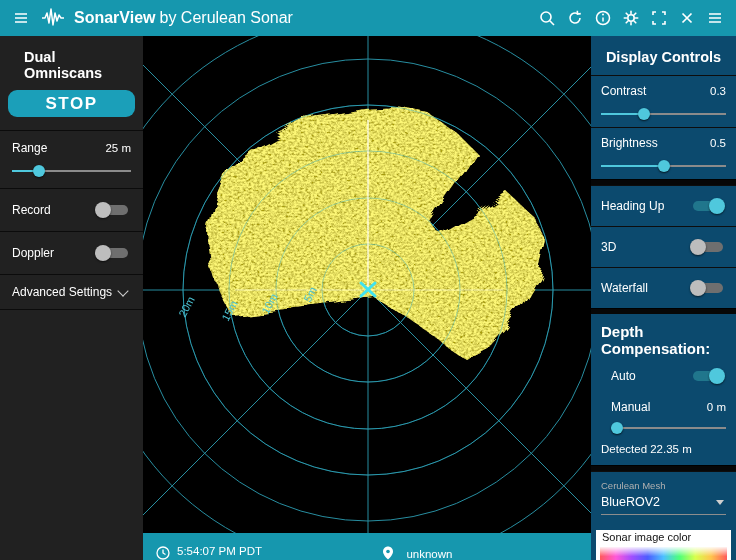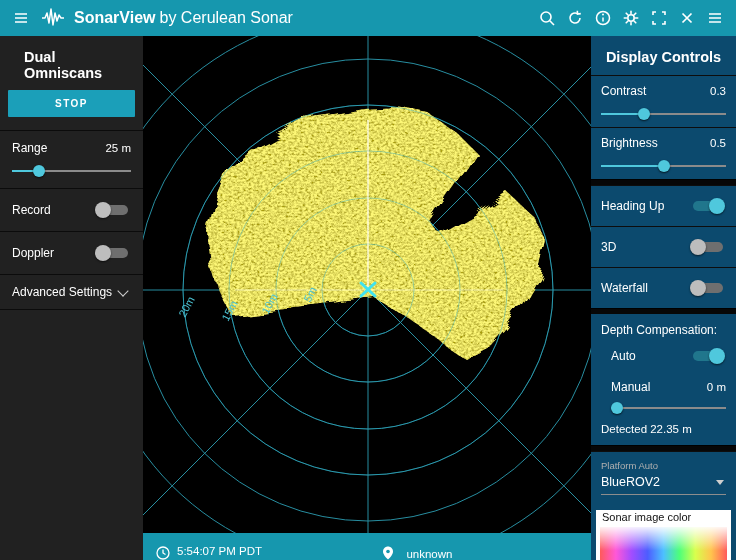--- a/index.html
+++ b/index.html
@@ -17,22 +17,22 @@
   .tb-title span{font-weight:normal;margin-left:4px}
   .tb-right{margin-left:auto;display:flex;gap:2px}
 
   
   .body{display:flex;height:524px;flex:none}
 
   
   .left{width:143px;background:#212121;flex:none;display:flex;flex-direction:column;box-sizing:border-box}
   .lp-title{padding:13px 24px 9px;font-weight:bold;font-size:14.5px}
   .stop-wrap{padding:0 8px 13px}
-  .stop-btn{display:block;width:100%;height:27px;background:#1b9fb9;border:none;border-radius:1px;
-            color:#fff;font-weight:bold;font-size:10px;letter-spacing:1.5px;cursor:pointer;
+  .stop-btn{display:block;width:100%;height:27px;background:#1b9fb9;border:none;border-radius:9px;
+            color:#fff;font-weight:bold;font-size:17px;letter-spacing:1.5px;cursor:pointer;
             font-family:"Liberation Sans",sans-serif}
   .lp-row{border-top:1px solid #0b0b0b;padding:10px 12px}
   .row-head{display:flex;justify-content:space-between;align-items:center;font-size:12px}
   .toggle-row{display:flex;justify-content:space-between;align-items:center;min-height:22px}
   .adv-row{display:flex;justify-content:space-between;align-items:center;font-size:12px;cursor:pointer}
   .chev{width:7px;height:7px;border-right:1.6px solid #cfcfcf;border-bottom:1.6px solid #cfcfcf;
         transform:rotate(45deg);margin-right:4px;margin-top:-3px}
 
   
   .slider{position:relative;height:14px;margin-top:9px;cursor:pointer}
@@ -55,21 +55,21 @@
   .statusbar{height:27px;background:#1697ae;display:flex;align-items:flex-start;padding:12px 12px;gap:6px;
              font-size:11.5px;position:relative;flex:none}
   .loc-group{position:absolute;left:53%;display:flex;align-items:center;gap:10px}
 
   
   .right{width:145px;background:#0c4a6e;flex:none;display:flex;flex-direction:column;box-sizing:border-box;overflow:hidden}
   .rp-title{text-align:center;padding:13px 4px 10px;font-weight:bold;font-size:14.5px}
   .rp-row{padding:8px 10px 6px;border-top:1px solid #0d0d0d}
   .rp-toggle-row{padding:10px 10px;border-top:1px solid #0d0d0d;display:flex;justify-content:space-between;align-items:center}
   .sep{height:5px;background:#070707;border-top:1px solid #000;flex:none}
-  .depth-title{font-weight:normal;font-size:12px;padding:9px 10px 2px}
+  .depth-title{font-weight:bold;font-size:15px;padding:9px 10px 2px}
   .depth-sub{display:flex;justify-content:space-between;align-items:center;padding:7px 10px 7px 20px}
   .detected{padding:8px 10px 10px;font-size:11.5px}
   .pm-row{padding:8px 10px 9px;border-top:1px solid #0d0d0d}
   .pm-label{font-size:9.5px;color:#b0b0b0}
   .pm-value{display:flex;justify-content:space-between;align-items:center;font-size:12.5px;
             padding:4px 2px 5px 0;border-bottom:1px solid #8d8d8d;cursor:pointer}
   .caret{width:0;height:0;border-left:4px solid transparent;border-right:4px solid transparent;
          border-top:5px solid #cfcfcf}
   .color-card{margin:6px 5px 0;background:#fff;color:#000;padding:0 4px 0;flex:1;display:flex;flex-direction:column}
   .cc-label{font-size:11px;color:#111;padding:1px 2px 4px}
@@ -333,21 +333,21 @@
           <div class="track"></div>
             <div class="fill"></div>
             <div class="thumb"></div>
         </div>
       </div>
       <div class="detected">Detected 22.35 m</div>
 
       <div class="sep"></div>
 
       <div class="pm-row">
-        <div class="pm-label">Platform Auto</div>
+        <div class="pm-label">Cerulean Mesh</div>
         <div class="pm-value">
           <span>BlueROV2</span>
           <span class="caret"></span>
         </div>
       </div>
 
       <div class="color-card">
         <div class="cc-label">Sonar image color</div>
         <div class="cc-grad"></div>
       </div>

